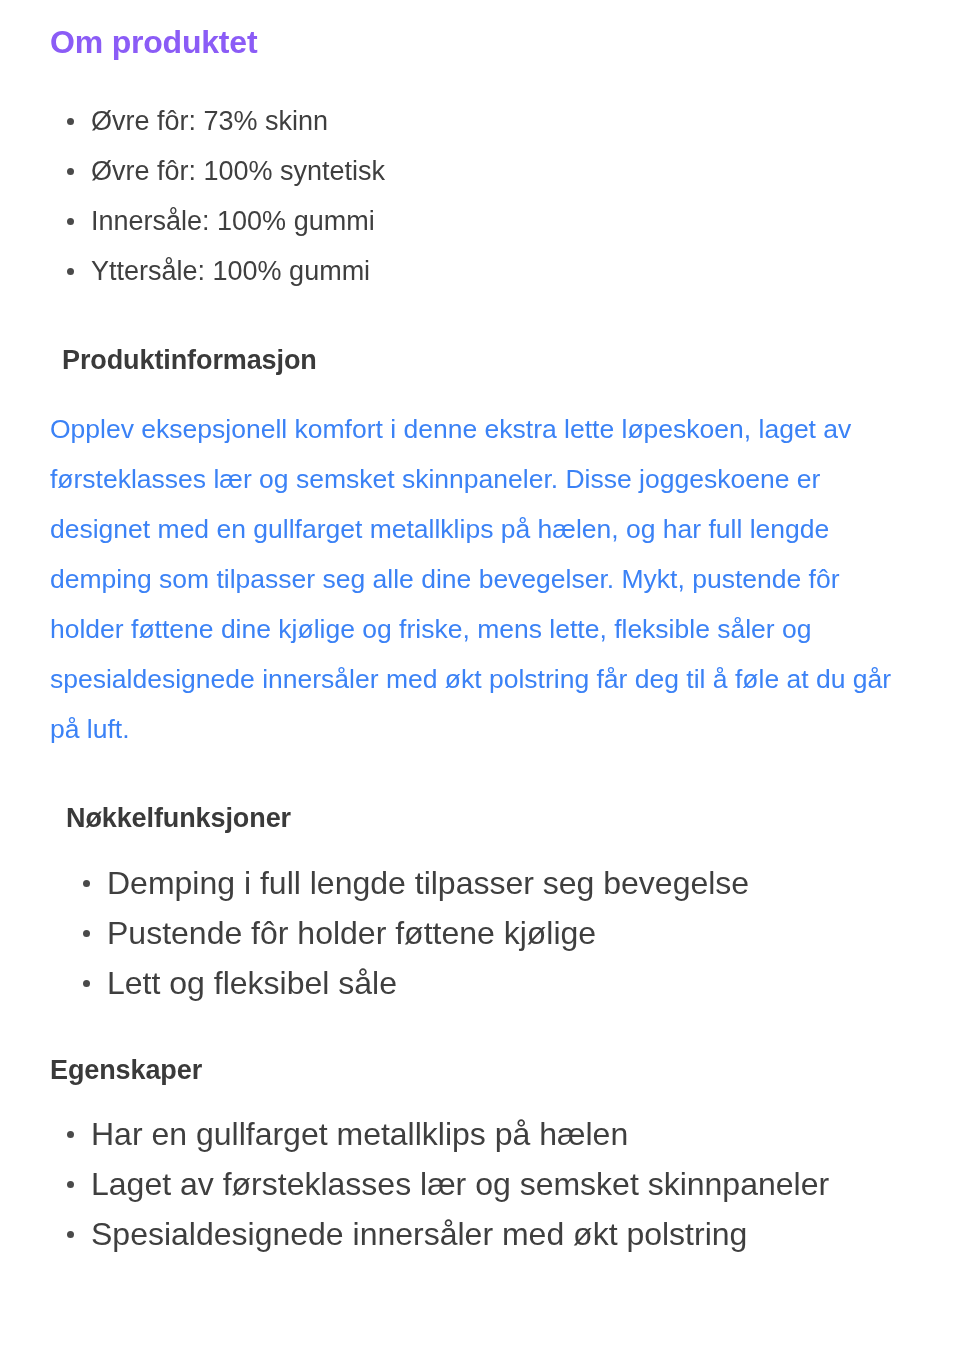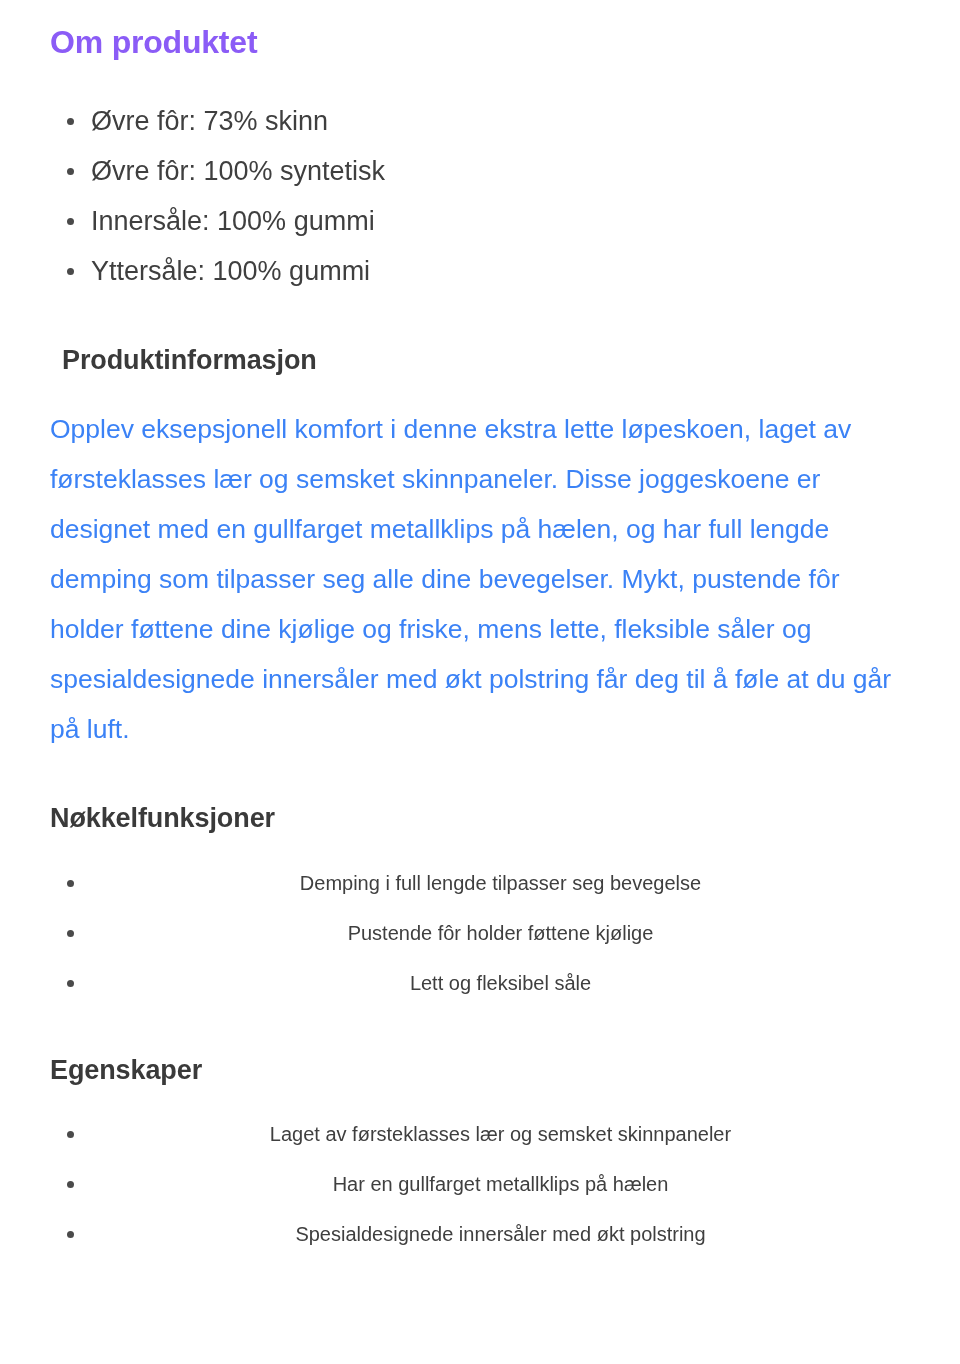--- a/index.html
+++ b/index.html
@@ -58,39 +58,38 @@
   .bullets li .dot {
     position: absolute;
     left: 17px;
     top: 22px;
     width: 7px;
     height: 7px;
     border-radius: 50%;
     background: #4a4a4a;
   }
   .bullets.tight li {
-    font-size: 20px;
+    font-size: 32px;
     line-height: 50px;
-    text-align: center;
   }
 
   
   .para {
     font-size: 26.5px;
     line-height: 50px;
     color: #3b82f6;
     margin: 0;
     max-width: 856px;
     white-space: pre-line;
   }
 
   
   .sec-about      { margin-bottom: 0; }
   .sec-prodinfo   { margin-top: 48px; }
-  .sec-keyfeat    { margin-top: 48px; }
+  .sec-keyfeat    { margin-top: 48px; margin-left: 16px; }
   .sec-props      { margin-top: 46px; }
 
   .sec-prodinfo .h-sec { margin-bottom: 26px; margin-left: 12px; }
   .sec-keyfeat .h-sec  { margin-bottom: 22px; }
   .sec-props  .h-sec   { margin-bottom: 22px; }
 </style>
 </head>
 <body>
 
 <div class="page">
@@ -138,25 +137,25 @@
         <span>Lett og fleksibel såle</span>
       </li>
     </ul>
   </section>
 
   <section class="sec-props">
     <h2 class="h-sec">Egenskaper</h2>
     <ul class="bullets tight">
       <li>
         <span class="dot"></span>
-        <span>Laget av førsteklasses lær og semsket skinnpaneler</span>
+        <span>Har en gullfarget metallklips på hælen</span>
       </li>
       <li>
         <span class="dot"></span>
-        <span>Har en gullfarget metallklips på hælen</span>
+        <span>Laget av førsteklasses lær og semsket skinnpaneler</span>
       </li>
       <li>
         <span class="dot"></span>
         <span>Spesialdesignede innersåler med økt polstring</span>
       </li>
     </ul>
   </section>
 
 </div>
 

